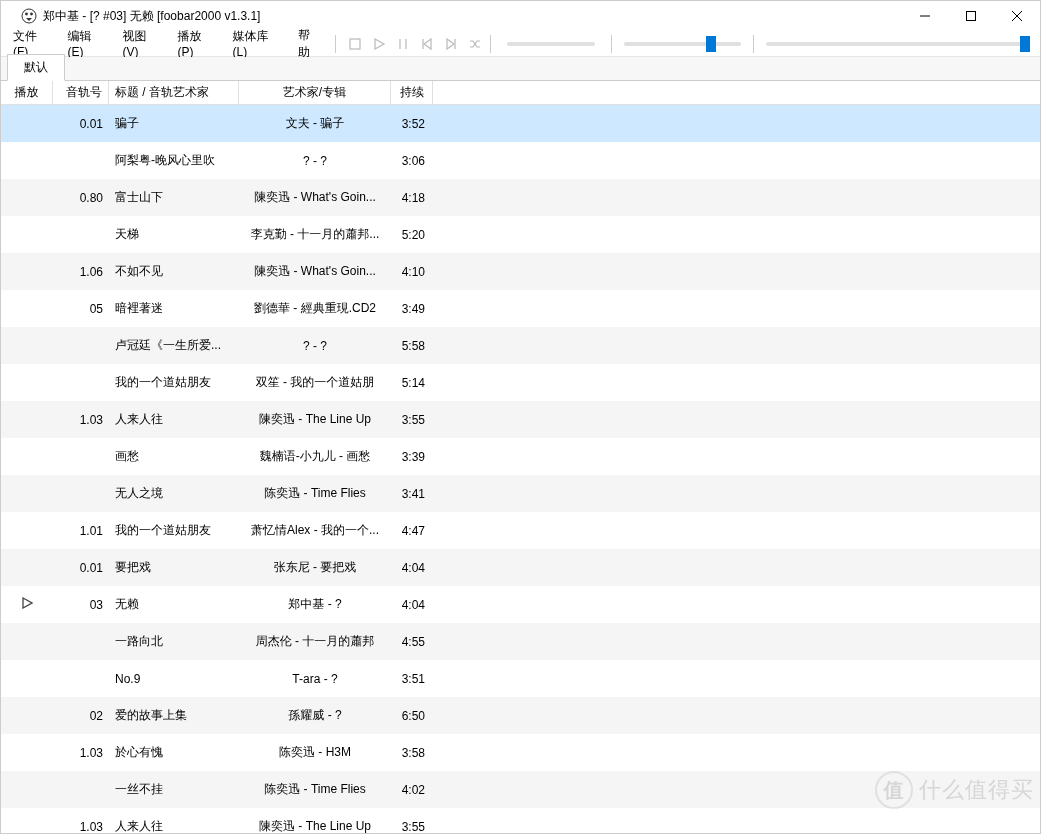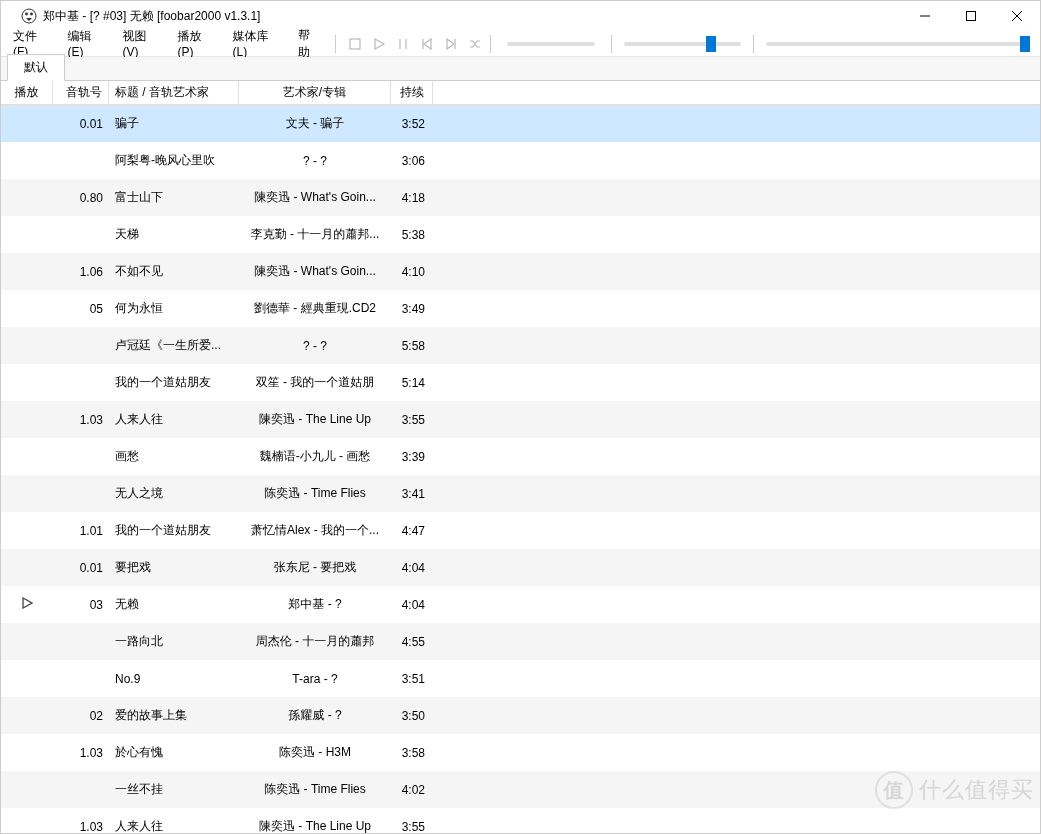--- a/index.html
+++ b/index.html
@@ -165,33 +165,33 @@
           <div class="c-trk">0.80</div>
           <div class="c-title">富士山下</div>
           <div class="c-artist">陳奕迅 - What's Goin...</div>
           <div class="c-dur">4:18</div>
         </div>
         <div class="row">
           <div class="c-play"></div>
           <div class="c-trk"></div>
           <div class="c-title">天梯</div>
           <div class="c-artist">李克勤 - 十一月的蕭邦...</div>
-          <div class="c-dur">5:38</div>
+          <div class="c-dur">5:20</div>
         </div>
         <div class="row">
           <div class="c-play"></div>
           <div class="c-trk">1.06</div>
           <div class="c-title">不如不见</div>
           <div class="c-artist">陳奕迅 - What's Goin...</div>
           <div class="c-dur">4:10</div>
         </div>
         <div class="row">
           <div class="c-play"></div>
           <div class="c-trk">05</div>
-          <div class="c-title">何为永恒</div>
+          <div class="c-title">暗裡著迷</div>
           <div class="c-artist">劉德華 - 經典重現.CD2</div>
           <div class="c-dur">3:49</div>
         </div>
         <div class="row">
           <div class="c-play"></div>
           <div class="c-trk"></div>
           <div class="c-title">卢冠廷《一生所爱...</div>
           <div class="c-artist">? - ?</div>
           <div class="c-dur">5:58</div>
         </div>
@@ -258,21 +258,21 @@
           <div class="c-trk"></div>
           <div class="c-title">No.9</div>
           <div class="c-artist">T-ara - ?</div>
           <div class="c-dur">3:51</div>
         </div>
         <div class="row">
           <div class="c-play"></div>
           <div class="c-trk">02</div>
           <div class="c-title">爱的故事上集</div>
           <div class="c-artist">孫耀威 - ?</div>
-          <div class="c-dur">3:50</div>
+          <div class="c-dur">6:50</div>
         </div>
         <div class="row">
           <div class="c-play"></div>
           <div class="c-trk">1.03</div>
           <div class="c-title">於心有愧</div>
           <div class="c-artist">陈奕迅 - H3M</div>
           <div class="c-dur">3:58</div>
         </div>
         <div class="row">
           <div class="c-play"></div>

